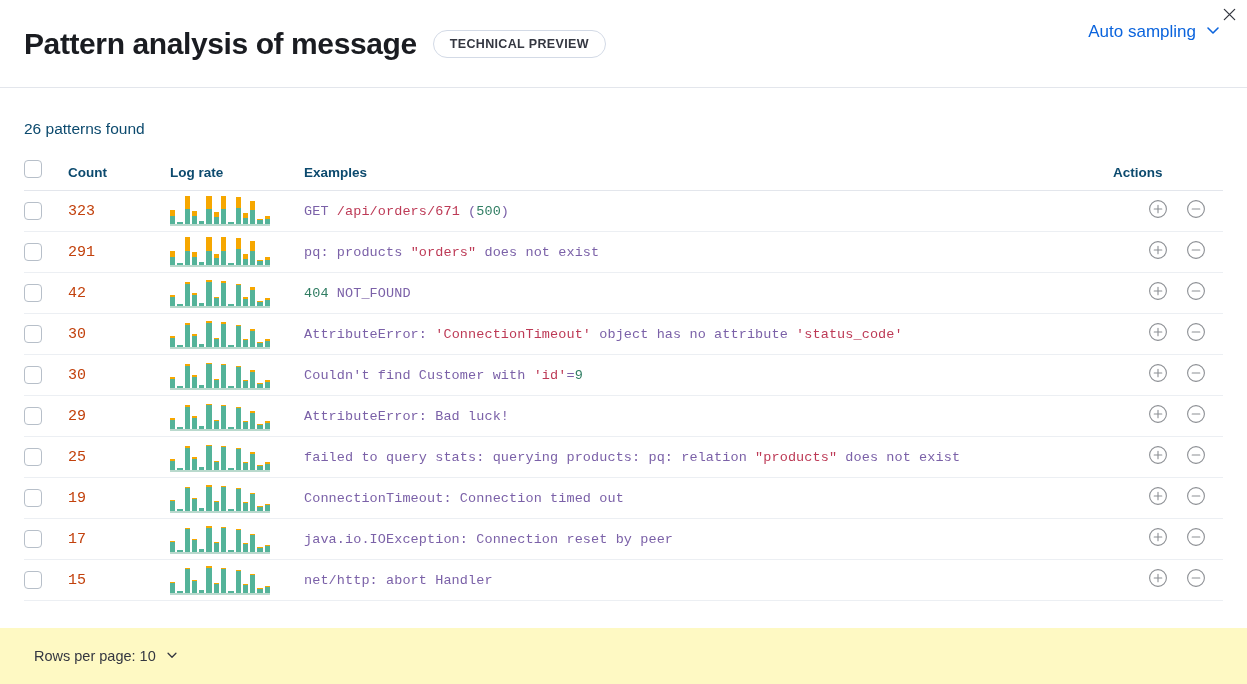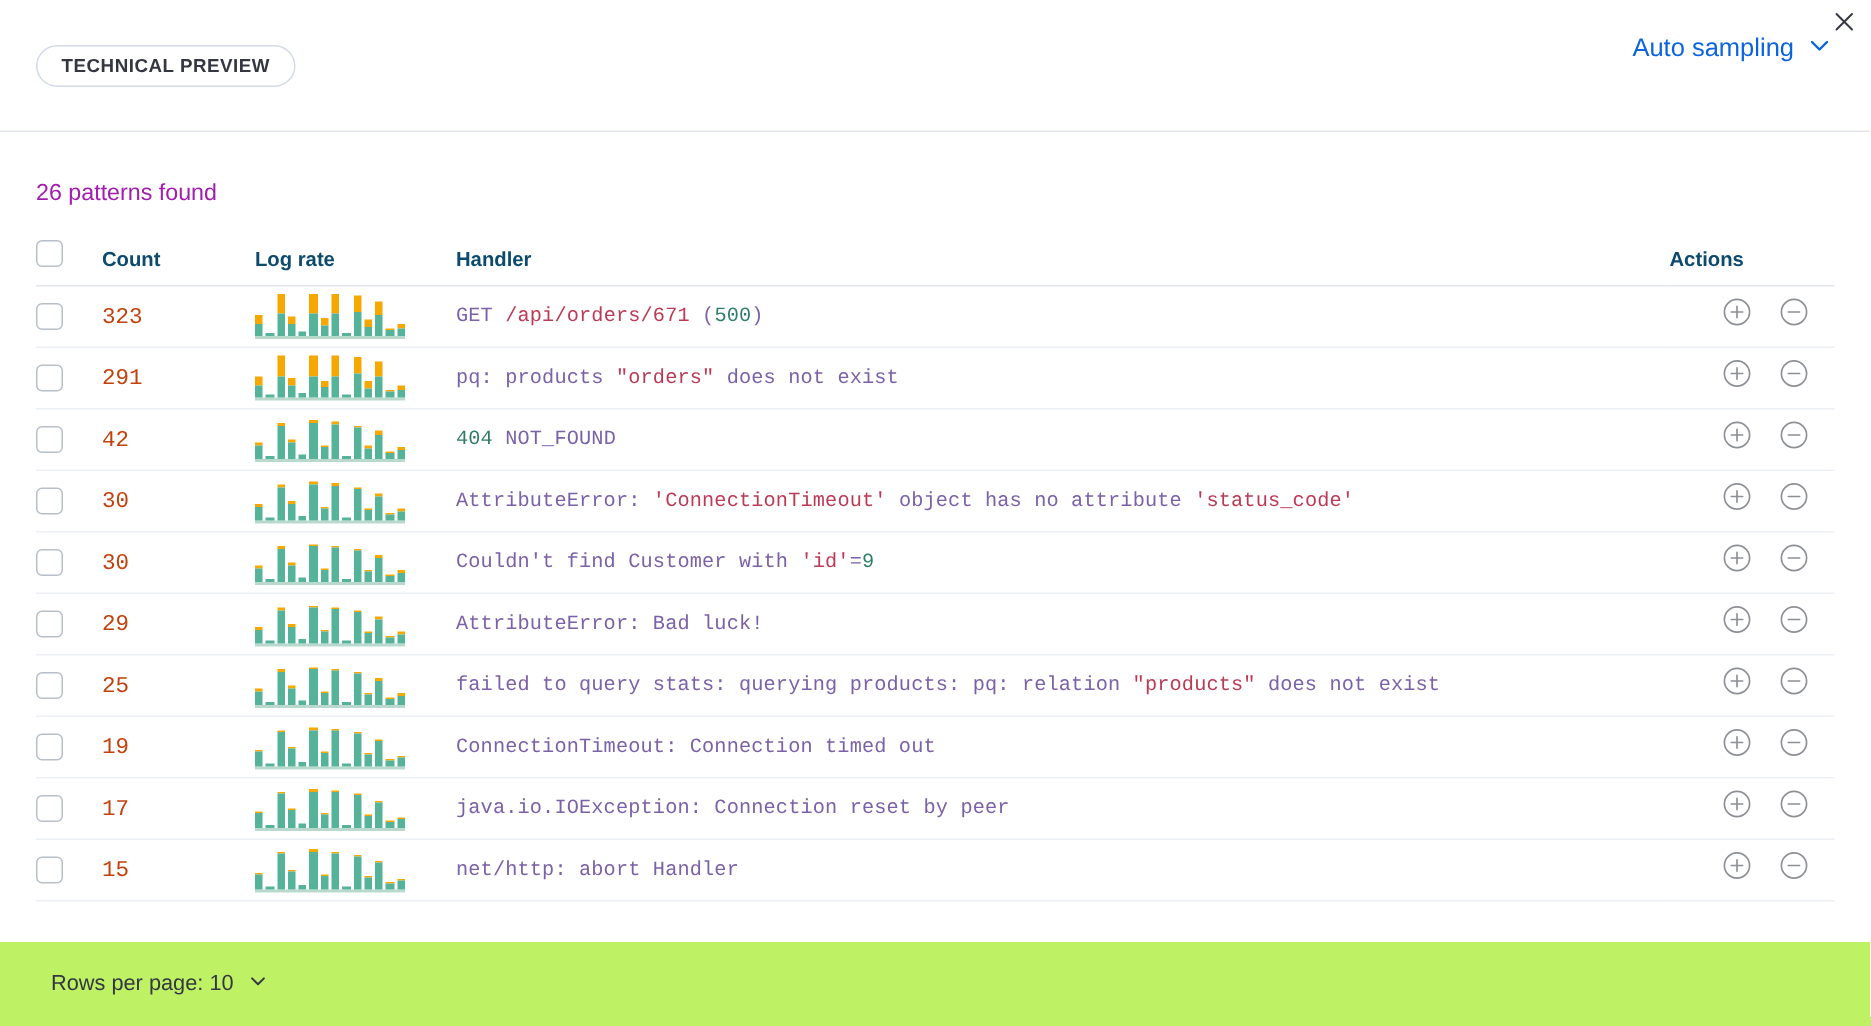--- a/index.html
+++ b/index.html
@@ -85,21 +85,21 @@
     background: none; border: none; cursor: pointer;
     color: #343741;
   }
 
   
   .flyout-body {
     padding: 24px 24px 0 24px;
   }
   .patterns-found {
     font-size: 15.5px;
-    color: #a21caf;
+    color: #0c4a6e;
     margin: 8px 0 22px 0;
   }
 
   
   table.patterns {
     width: 100%;
     border-collapse: collapse;
     table-layout: fixed;
   }
   table.patterns thead th {
@@ -196,21 +196,21 @@
 
   
   .flyout-footer {
     position: absolute;
     left: 0; right: 0; bottom: 0;
     height: 56px;
     padding: 0 24px 0 34px;
     display: flex;
     align-items: center;
     justify-content: space-between;
-    background: #bef264;
+    background: #fef9c3;
     gap: 31px;
   }
   .rows-per-page {
     display: inline-flex;
     align-items: center;
     gap: 9px;
     background: none; border: none; cursor: pointer;
     font-size: 14.5px;
     color: #343741;
     font-family: inherit;
@@ -244,20 +244,21 @@
     text-underline-offset: 3px;
   }
 </style>
 </head>
 <body>
 
 <div class="flyout">
 
   <div class="flyout-header">
     <div class="header-left">
+      <div class="page-title">Pattern analysis of message</div>
       <div class="badge-preview">TECHNICAL PREVIEW</div>
     </div>
 
     <div class="header-right">
       <button class="sampling-btn">
         <span>Auto sampling</span>
         <span class="chev">
           <svg width="16" height="16" viewBox="0 0 16 16" fill="none" aria-hidden="true">
             <path d="M3 6l5 5 5-5" stroke="#0b64dd" stroke-width="1.6" stroke-linecap="round" stroke-linejoin="round"></path>
           </svg>
@@ -286,21 +287,21 @@
           <col class="c-ex">
           <col class="c-act">
       </colgroup>
       <thead>
         <tr>
           <th>
             <span class="cbox cbox-head"></span>
           </th>
           <th>Count</th>
           <th>Log rate</th>
-          <th style="padding-left:12px;">Handler</th>
+          <th style="padding-left:12px;">Examples</th>
           <th class="th-actions">Actions</th>
         </tr>
       </thead>
       <tbody id="rows-body">
           <tr>
             <td>
               <span class="cbox"></span>
             </td>
             <td class="count-cell">323</td>
             <td>

